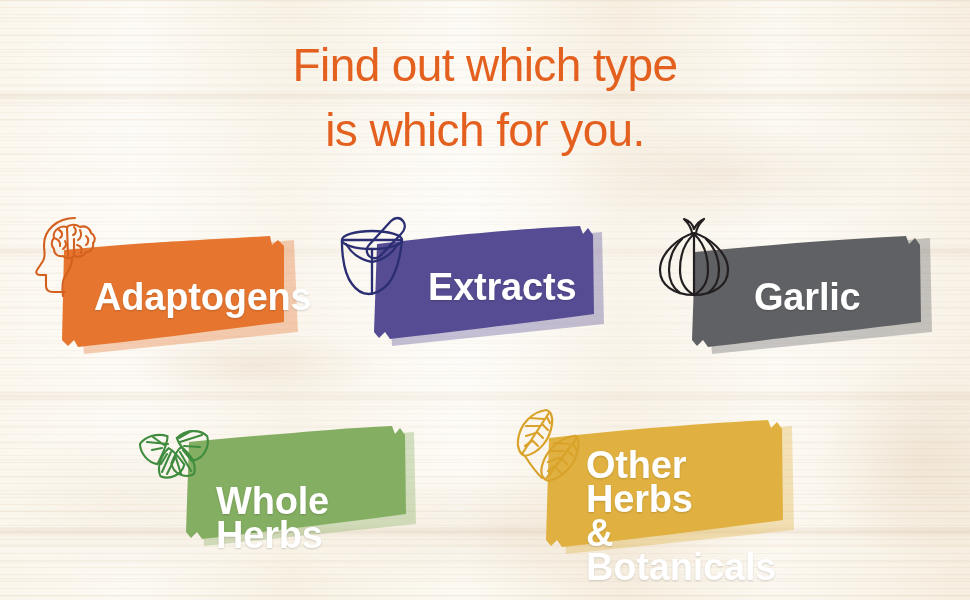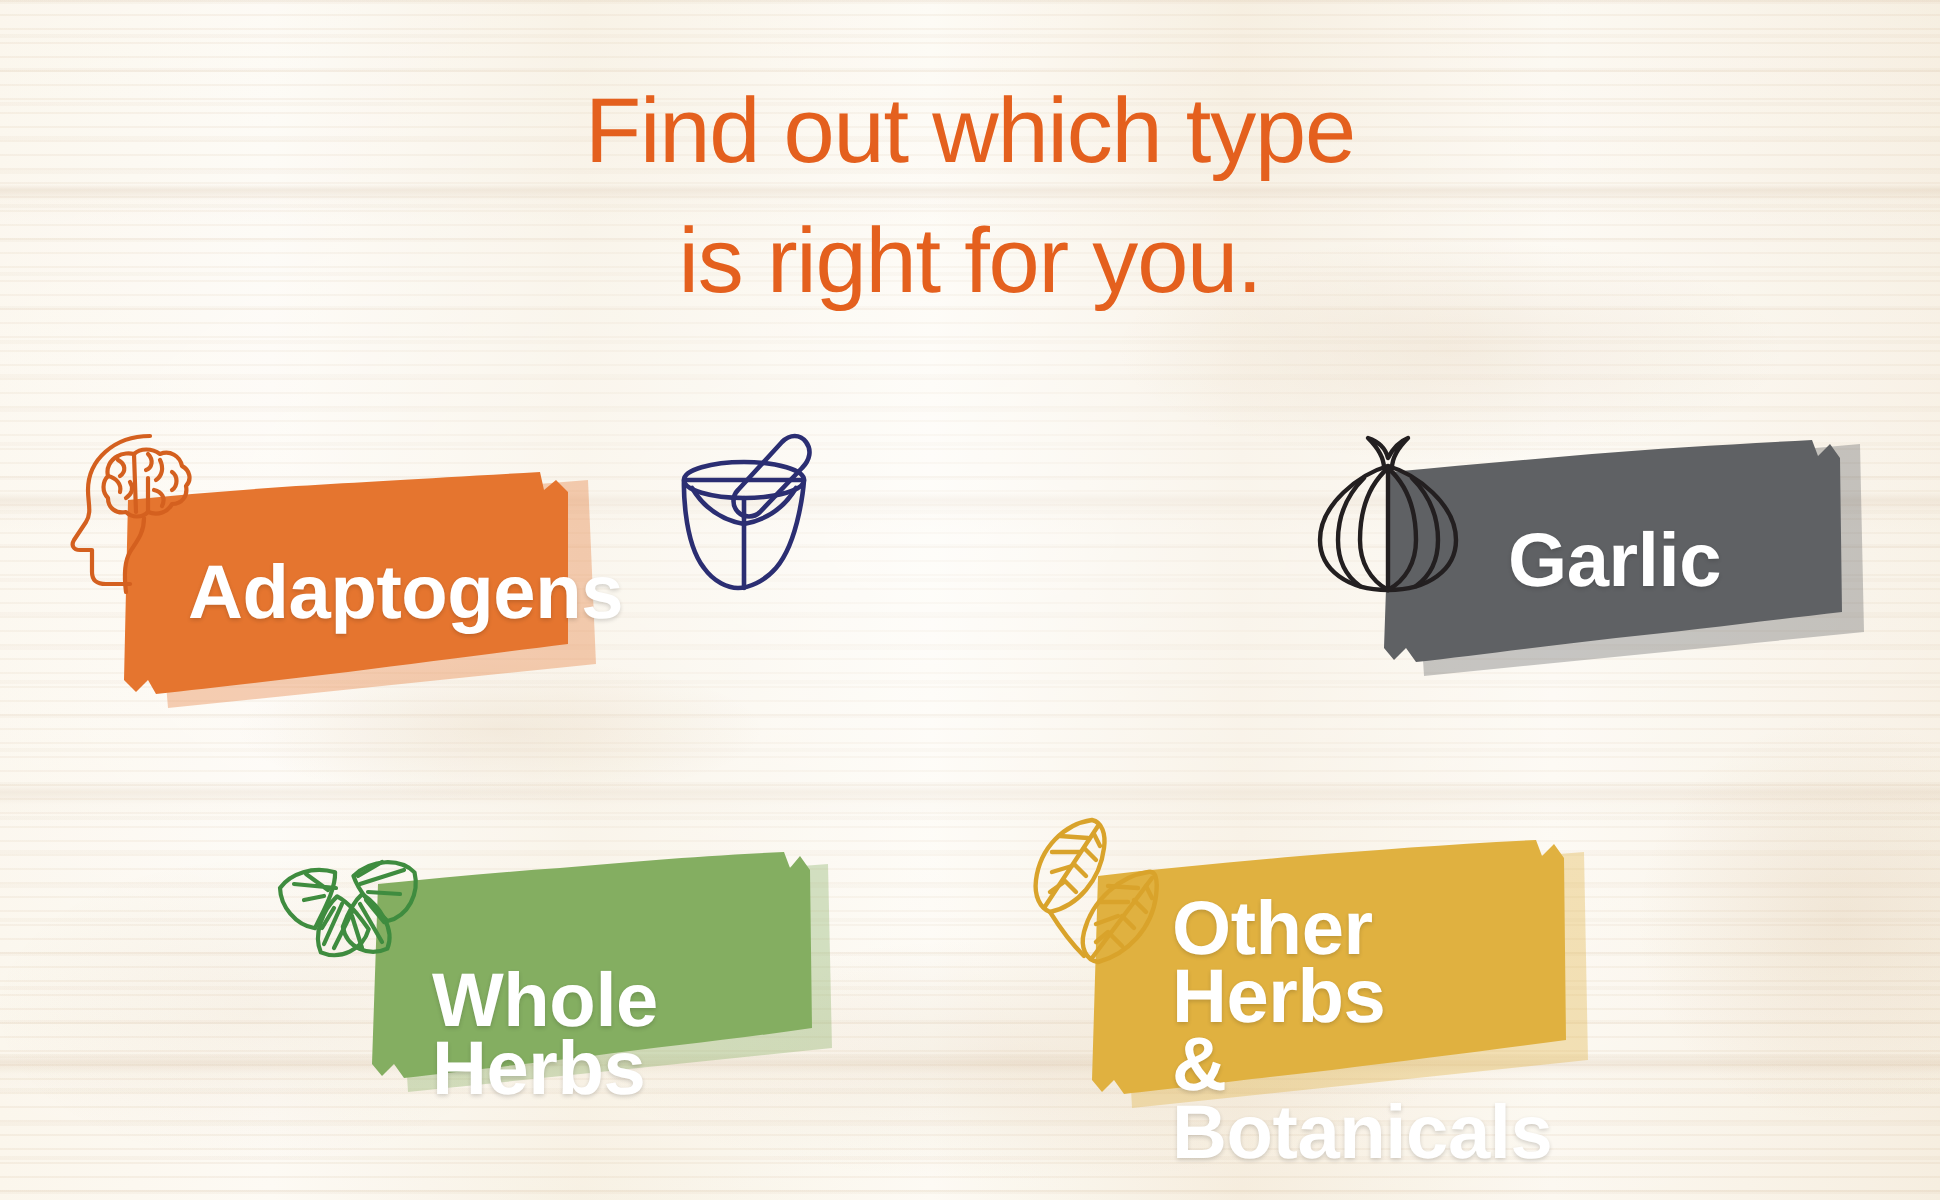--- a/index.html
+++ b/index.html
@@ -123,21 +123,21 @@
 
   .card-icon {
     position: absolute;
     z-index: 4;
   }
   .card-icon svg { display: block; overflow: visible; }
 
   
   #card-adaptogens      { left: 62px;  top: 236px; width: 238px; height: 122px; }
   #card-extracts        { left: 374px; top: 226px; width: 232px; height: 124px; }
-  #card-garlic          { left: 692px; top: 220px; width: 242px; height: 122px; }
+  #card-garlic          { left: 692px; top: 236px; width: 242px; height: 122px; }
   #card-whole-herbs     { left: 186px; top: 424px; width: 232px; height: 126px; }
   #card-other-herbs     { left: 546px; top: 418px; width: 250px; height: 140px; }
 
   #label-adaptogens  { left: 32px; top: 44px; }
   #label-extracts    { left: 54px; top: 44px; }
   #label-garlic      { left: 62px; top: 44px; }
   #label-whole-herbs { left: 30px; top: 60px; }
   #label-other-herbs { left: 40px; top: 30px; }
 
   #icon-adaptogens   { left: 34px;  top: 214px; }
@@ -152,21 +152,21 @@
 <div id="banner">
 
   <div class="grain-blob" style="left:120px; top:330px; width:260px; height:70px; background:radial-gradient(ellipse at center, rgba(205,172,130,0.17) 0%, rgba(205,172,130,0) 72%);"></div>
   <div class="grain-blob" style="left:560px; top:120px; width:330px; height:110px; background:radial-gradient(ellipse at center, rgba(200,166,122,0.15) 0%, rgba(200,166,122,0) 72%);"></div>
   <div class="grain-blob" style="left:300px; top:470px; width:420px; height:120px; background:radial-gradient(ellipse at center, rgba(198,163,118,0.14) 0%, rgba(198,163,118,0) 72%);"></div>
   <div class="grain-blob" style="left:0px; top:430px; width:260px; height:150px; background:radial-gradient(ellipse at center, rgba(208,176,134,0.13) 0%, rgba(208,176,134,0) 74%);"></div>
   <div class="grain-blob" style="left:820px; top:360px; width:200px; height:200px; background:radial-gradient(ellipse at center, rgba(198,163,118,0.16) 0%, rgba(198,163,118,0) 72%);"></div>
 
   <div class="headline" style="color: rgb(228, 96, 30);">
     <span class="l1">Find out which type</span>
-    <span class="l2">is right for you.</span>
+    <span class="l2">is which for you.</span>
   </div>
 
   <div class="card" id="card-adaptogens">
     <div class="stroke-wrap">
       <svg class="stroke-shadow" viewBox="0 0 238 122" preserveAspectRatio="none">
         <path d="M14,22 L232,4 L236,96 L22,118 Z" fill="#E5752F"></path>
       </svg>
       <svg class="stroke-main" viewBox="0 0 238 122" preserveAspectRatio="none">
         <path d="M2,14 C30,11 58,9 86,7 C120,5 154,3 208,0
                  L210,9 L216,4 L222,10 L222,86
@@ -191,20 +191,34 @@
       <path d="M40,13 C43,16 42,20 39,21"></path>
       <path d="M46,16 C48,20 47,24 44,26"></path>
       <path d="M52,22 C55,24 55,29 52,31"></path>
       <path d="M43,31 C47,32 49,35 47,39"></path>
       <path d="M40,42 L40,25"></path>
 
       <path d="M38,45 C38,53 34,57 31,62 C28,67 28,74 29,82"></path>
     </svg>
   </div>
 
+  <div class="card" id="card-extracts">
+    <div class="stroke-wrap">
+      <svg class="stroke-shadow" viewBox="0 0 232 124" preserveAspectRatio="none">
+        <path d="M12,24 L228,6 L230,98 L18,120 Z" fill="#564C93"></path>
+      </svg>
+      <svg class="stroke-main" viewBox="0 0 232 124" preserveAspectRatio="none">
+        <path d="M3,18 C34,14 64,11 94,8 C128,5 162,2 206,0
+                 L209,8 L214,2 L219,9 L220,88
+                 C186,93 148,97 110,102 C76,106 42,110 16,113
+                 L11,106 L5,112 L0,106 Z" fill="#564C93"></path>
+      </svg>
+    </div>
+    <div class="card-label" id="label-extracts">Extracts</div>
+  </div>
 
   <div class="card-icon" id="icon-extracts">
     <svg width="82" height="88" viewBox="0 0 82 88" fill="none" stroke="#2B2E72" stroke-width="2.3" stroke-linecap="round" stroke-linejoin="round">
 
       <path d="M6,28 L66,28 C66,28 64,58 52,72 C46,79 38,82 33,82 C28,82 21,79 16,72 C5,58 6,28 6,28 Z"></path>
 
       <ellipse cx="36" cy="28" rx="30" ry="9"></ellipse>
 
       <path d="M36,37 L36,82"></path>
       <path d="M10,32 C16,42 25,48 36,50 C47,48 56,42 62,32"></path>

